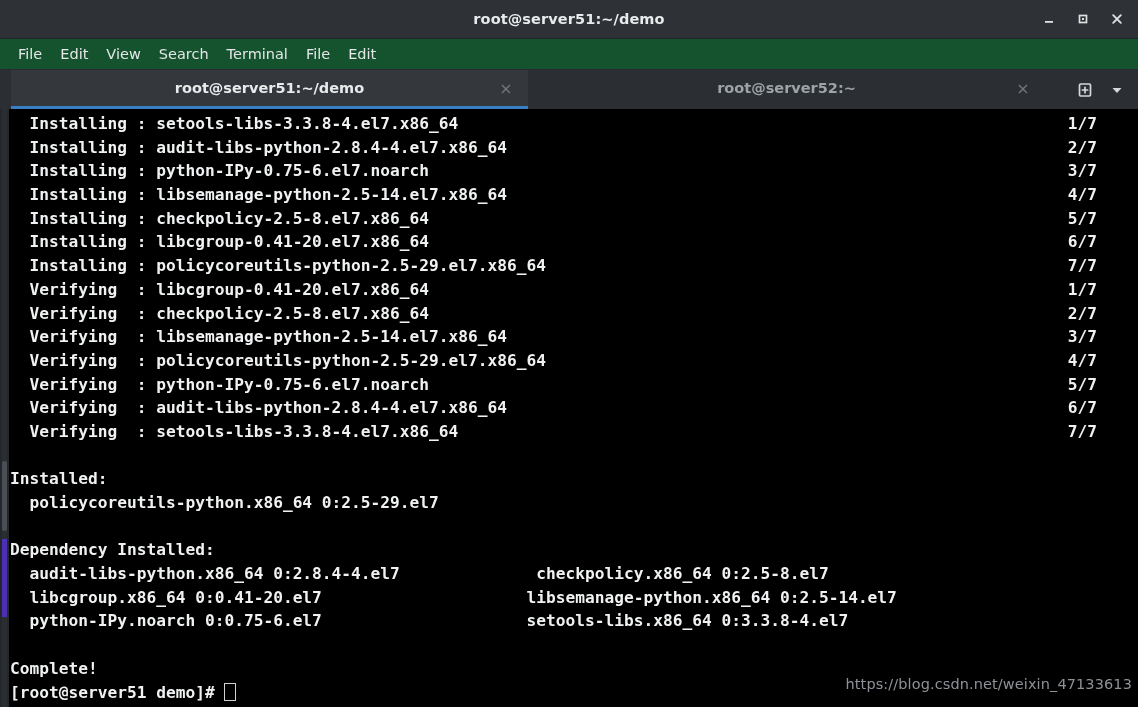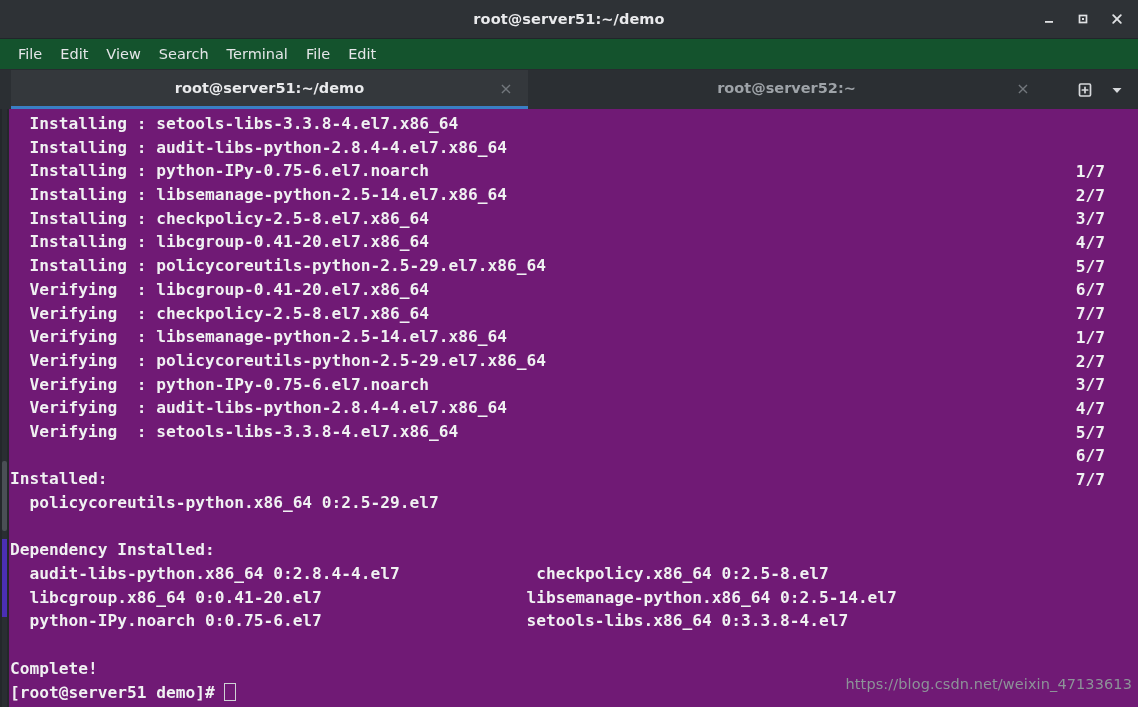--- a/index.html
+++ b/index.html
@@ -137,21 +137,21 @@
     display: flex;
     align-items: center;
     justify-content: center;
     color: #d6d9dc;
   }
 
   
   .terminal-wrap {
     position: relative;
     flex: 1;
-    background: #701a75;
+    background: #000000;
     overflow: hidden;
     text-decoration: underline;
   }
   .scrollbar {
     position: absolute;
     left: 0;
     top: 0;
     bottom: 0;
     width: 9px;
     background: #24272b;
@@ -193,23 +193,22 @@
     padding-top: 3px;
     letter-spacing: 0px;
   }
   .line {
     position: relative;
     height: 23.7px;
     padding-left: 10px;
   }
   .line .right {
     position: absolute;
-    right: 33px;
-    top: 0;
-    margin-top: 48px;
+    right: 41px;
+    top: 0;
   }
   .cursor {
     display: inline-block;
     width: 11.2px;
     height: 18px;
     vertical-align: -3px;
     box-sizing: border-box;
     border: 1.6px solid #cfd2d5;
     background: transparent;
   }

